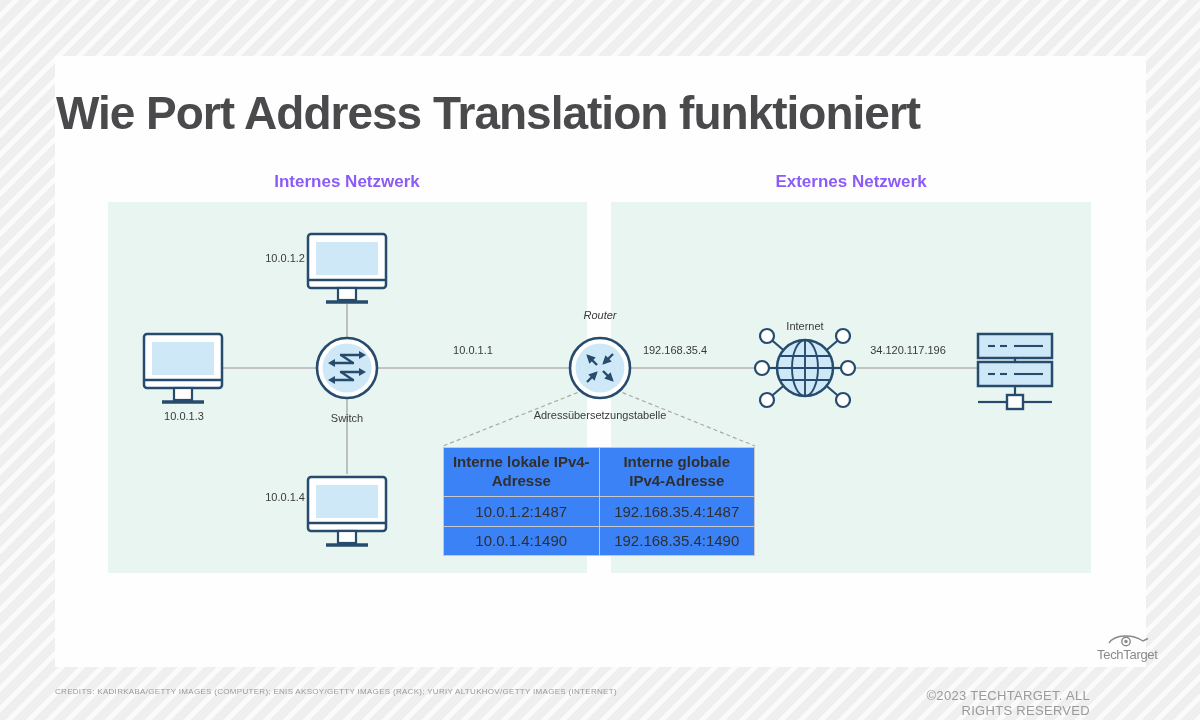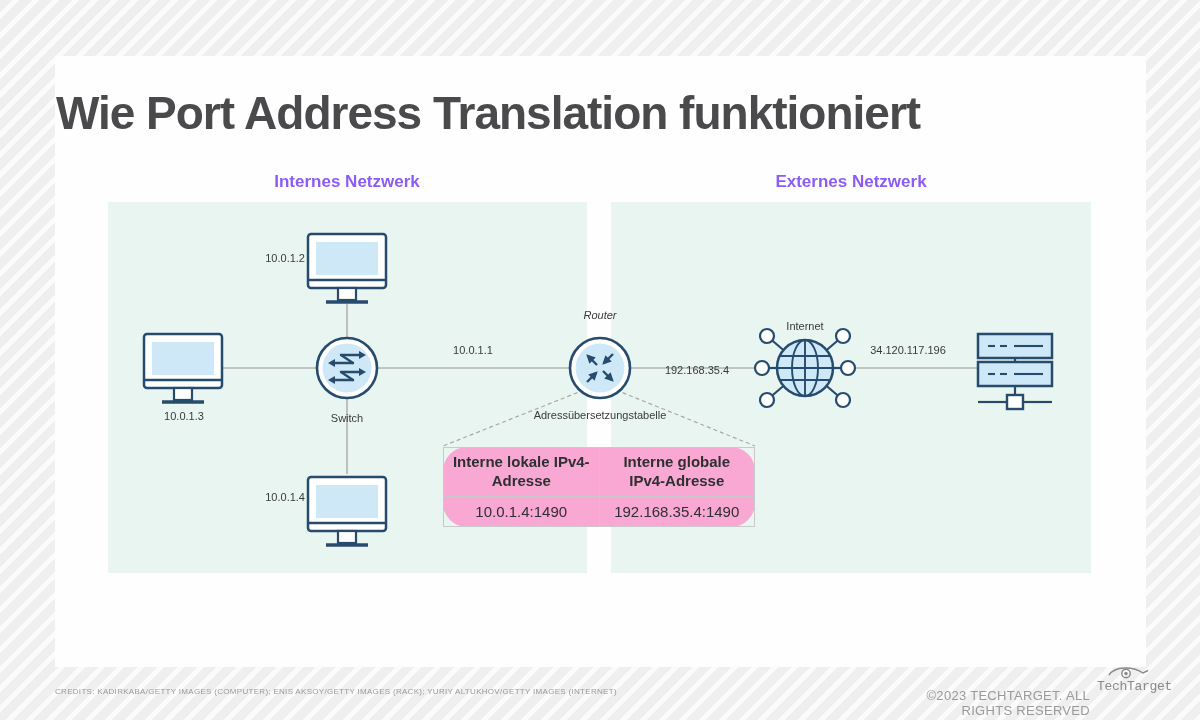--- a/index.html
+++ b/index.html
@@ -22,38 +22,38 @@
   .panel.left{left:108px;width:479px;}
   .panel.right{left:611px;width:480px;}
   .lbl{
     position:absolute;font-size:11px;color:#3a3a3c;white-space:nowrap;
   }
   .lbl.center{text-align:center;}
   .lbl.right{text-align:right;}
   svg.overlay{position:absolute;left:0;top:0;width:1200px;height:720px;}
   .nat-table{
     position:absolute;left:443px;top:447px;width:312px;
-    border-collapse:collapse;background:#f9a8d4;table-layout:fixed;border-radius:24px;
+    border-collapse:collapse;background:#3b82f6;table-layout:fixed;
   }
   .nat-table th,.nat-table td{
     border:1px solid #c9c9c9;text-align:center;color:#2f2f31;
     font-size:15px;padding:0 4px;
   }
   .nat-table th{font-weight:700;height:48px;line-height:1.25;}
   .nat-table td{height:28.6px;font-weight:400;}
   .credits{
     position:absolute;left:55px;top:687px;font-size:8px;color:#9a9a9a;
     letter-spacing:.3px;
     text-align:center;
   }
   .copyright{
     position:absolute;left:880px;top:688px;width:210px;text-align:right;
     font-size:13px;color:#9a9a9a;letter-spacing:.3px;
   }
-  .tt-logo{position:absolute;left:1097px;top:664px;width:56px;height:34px;font-family:Liberation Mono, monospace;}
+  .tt-logo{position:absolute;left:1097px;top:632px;width:56px;height:34px;}
   .tt-logo .tt-text{
     position:absolute;left:0;top:15px;width:56px;text-align:center;
     font-size:13px;color:#8a8a8a;letter-spacing:-0.3px;
   }
 </style>
 </head>
 <body>
 
 <div class="card"></div>
 
@@ -184,32 +184,36 @@
   </g>
 </svg>
 
 <div class="lbl right" style="left:205px;top:252px;width:100px;">10.0.1.2</div>
 <div class="lbl center" style="left:134px;top:410px;width:100px;">10.0.1.3</div>
 <div class="lbl right" style="left:205px;top:491px;width:100px;">10.0.1.4</div>
 <div class="lbl center" style="left:297px;top:412px;width:100px;">Switch</div>
 <div class="lbl center" style="left:550px;top:309px;width:100px;font-style:italic;">Router</div>
 <div class="lbl center" style="left:755px;top:309px;width:100px;margin-top:11px;">Internet</div>
 <div class="lbl center" style="left:423px;top:344px;width:100px;">10.0.1.1</div>
-<div class="lbl center" style="left:637px;top:344px;width:120px;margin-top:20px;">192.168.35.4</div>
+<div class="lbl center" style="left:615px;top:344px;width:120px;">192.168.35.4</div>
 <div class="lbl center" style="left:838px;top:344px;width:140px;">34.120.117.196</div>
 <div class="lbl center" style="left:500px;top:409px;width:200px;">Adressübersetzungstabelle</div>
 
 <table class="nat-table">
   <thead>
     <tr>
       <th>Interne lokale IPv4-Adresse</th>
       <th>Interne globale IPv4-Adresse</th>
     </tr>
   </thead>
   <tbody>
+    <tr>
+      <td>10.0.1.2:1487</td>
+      <td>192.168.35.4:1487</td>
+    </tr>
     <tr>
       <td>10.0.1.4:1490</td>
       <td>192.168.35.4:1490</td>
     </tr>
   </tbody>
 </table>
 
 <div class="credits">CREDITS: KADIRKABA/GETTY IMAGES (COMPUTER); ENIS AKSOY/GETTY IMAGES (RACK); YURIY ALTUKHOV/GETTY IMAGES (INTERNET)</div>
 <div class="copyright">©2023 TECHTARGET. ALL RIGHTS RESERVED</div>
 <div class="tt-logo">

